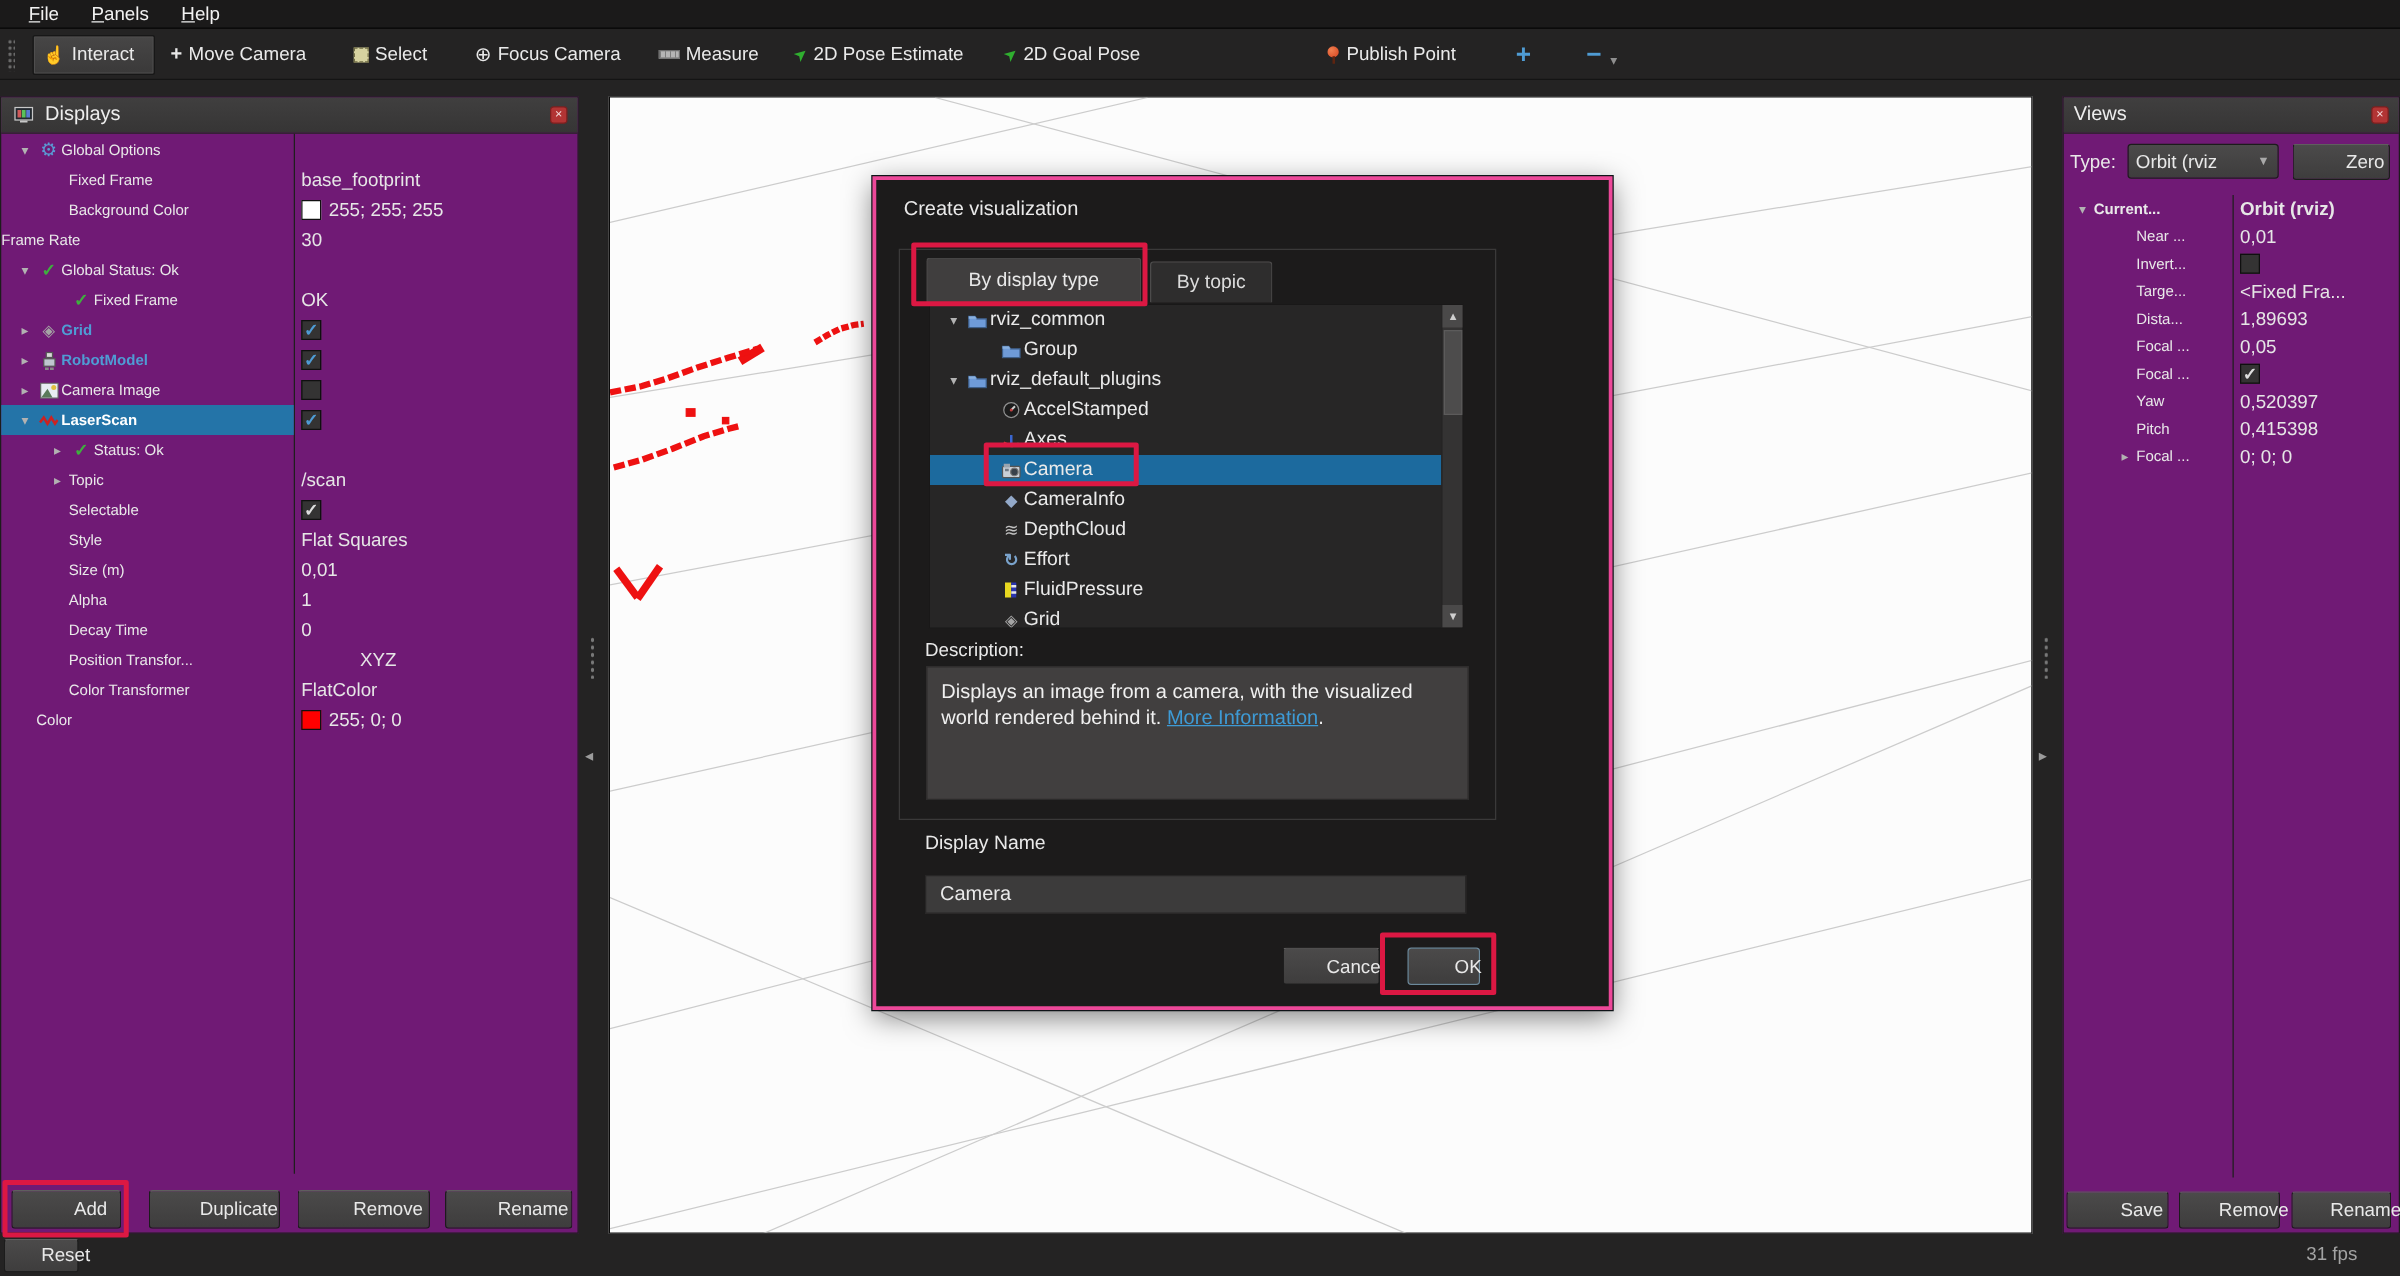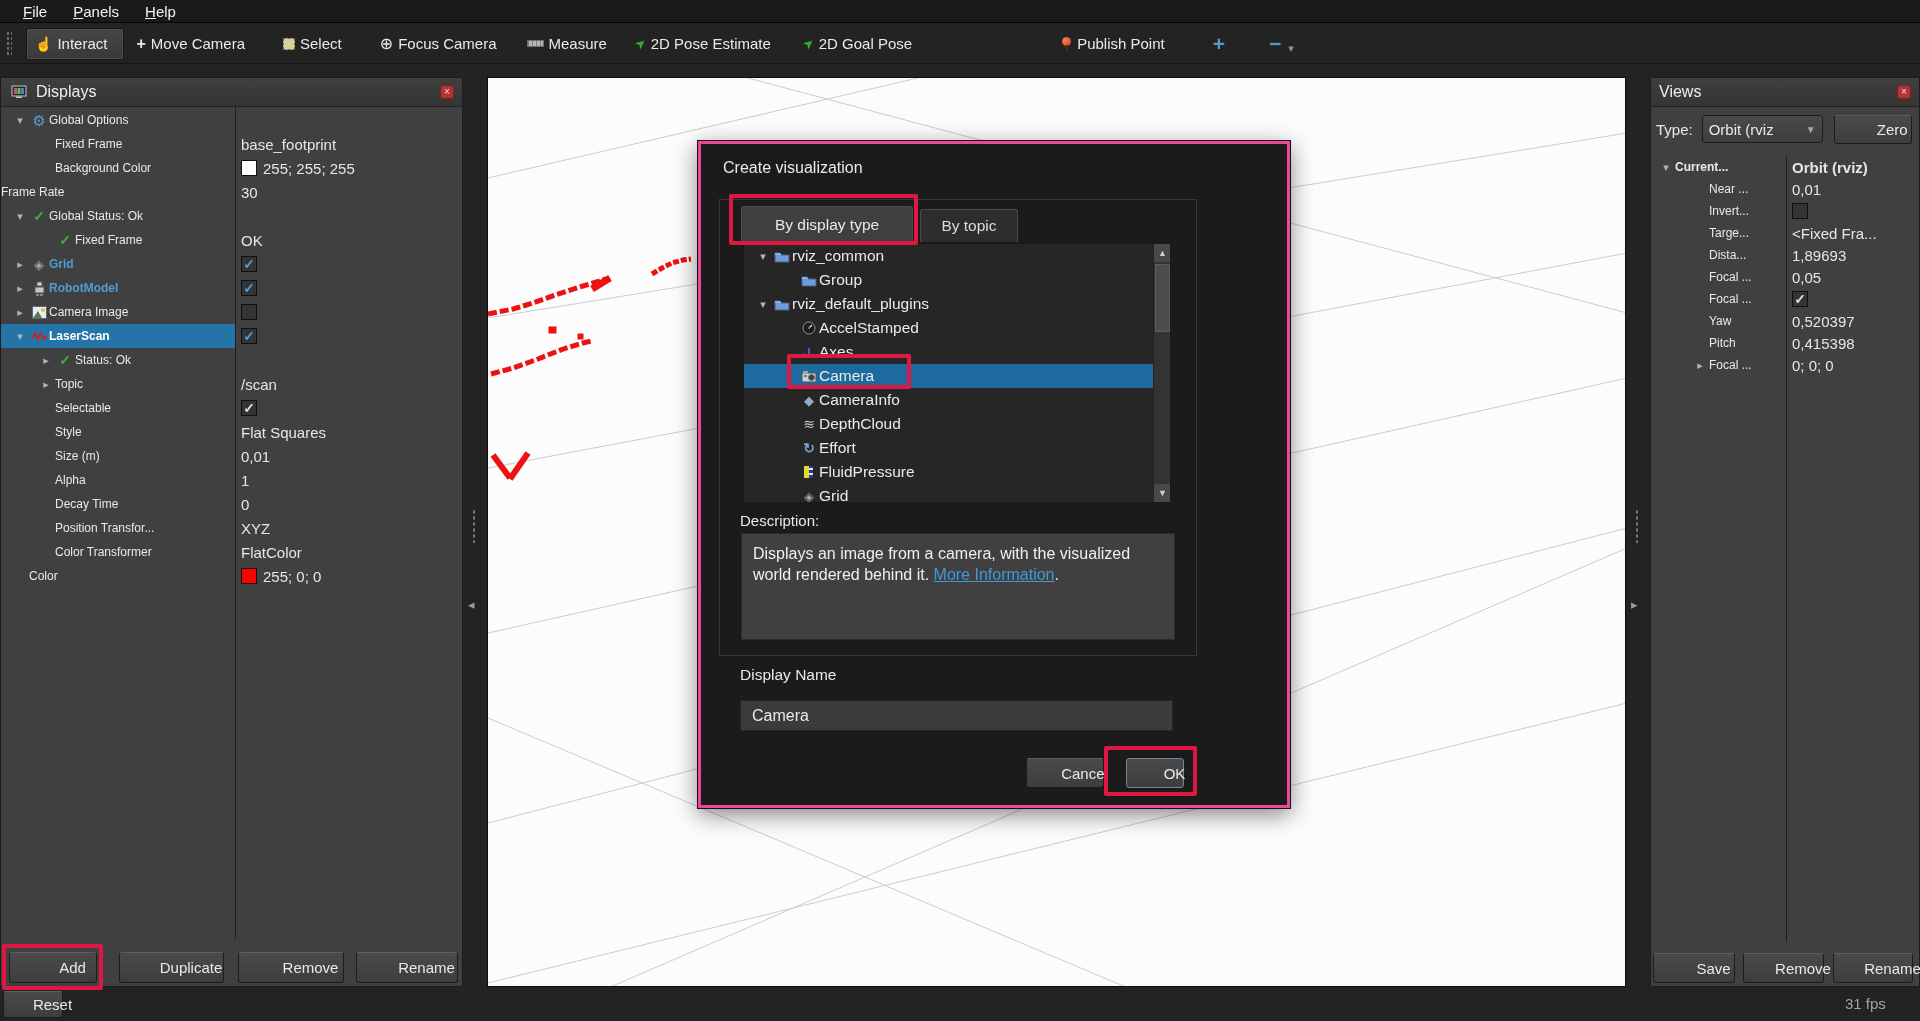--- a/index.html
+++ b/index.html
@@ -26,21 +26,21 @@
   .ruler  { width:17px; height:7px; background:#b5b5b5;
             background-image:repeating-linear-gradient(90deg,#7d7d7d 0 1px,transparent 1px 4px);
             border:1px solid #6f6f6f; }
   .pin { width:10px; height:14px; position:relative; }
   .pin::before{ content:""; position:absolute; left:0; top:0; width:9px; height:9px; border-radius:50%;
                 background:radial-gradient(circle at 3px 3px,#f08050,#d8431f); }
   .pin::after { content:""; position:absolute; left:3.5px; top:8px; width:2.5px; height:6px; background:#5e2410; }
   .darr { color:#8f8f8f; font-size:11px; margin-left:2px; margin-top:10px; }
 
   
-  .panel { position:absolute; top:77px; height:910px; background:#404040; border:1px solid #1d1c1c; z-index:10; }
+  .panel { position:absolute; top:77px; height:910px; background:#701a75; border:1px solid #1d1c1c; z-index:10; }
   .panel-left  { left:0;      width:463px; }
   .panel-right { left:1650px; width:270px; }
   .ptitle { height:29px; background:linear-gradient(#403f3f,#363535); border-bottom:1px solid #242323;
             display:flex; align-items:center; padding:0 8px; font-size:16px; color:#ededed; gap:7px; }
   .ptitle .grow { flex:1; }
   .closebox { width:14px; height:14px; background:#b23434; border:1px solid #7e1f1f; border-radius:3px;
               color:#f3d9d9; font-size:10px; line-height:12px; text-align:center; }
 
   
   .treewrap { position:absolute; left:0; right:0; }
@@ -369,21 +369,21 @@
         </div>
       </div>
       <div class="trow" style="height: 24px;">
         <div class="tlab" style="width: 234px; flex: 0 0 auto; padding-left: 54px;">
           <span class="tlabel-text">Decay Time</span>
         </div>
         <div class="tval">
           <span>0</span>
         </div>
       </div>
-      <div class="trow" style="height: 24px;">
+      <div class="trow" style="height: 24px; gap: 47px;">
         <div class="tlab" style="width: 234px; flex: 0 0 auto; padding-left: 54px;">
           <span class="tlabel-text">Position Transfor...</span>
         </div>
         <div class="tval">
           <span>XYZ</span>
         </div>
       </div>
       <div class="trow" style="height: 24px;">
         <div class="tlab" style="width: 234px; flex: 0 0 auto; padding-left: 54px;">
           <span class="tlabel-text">Color Transformer</span>

